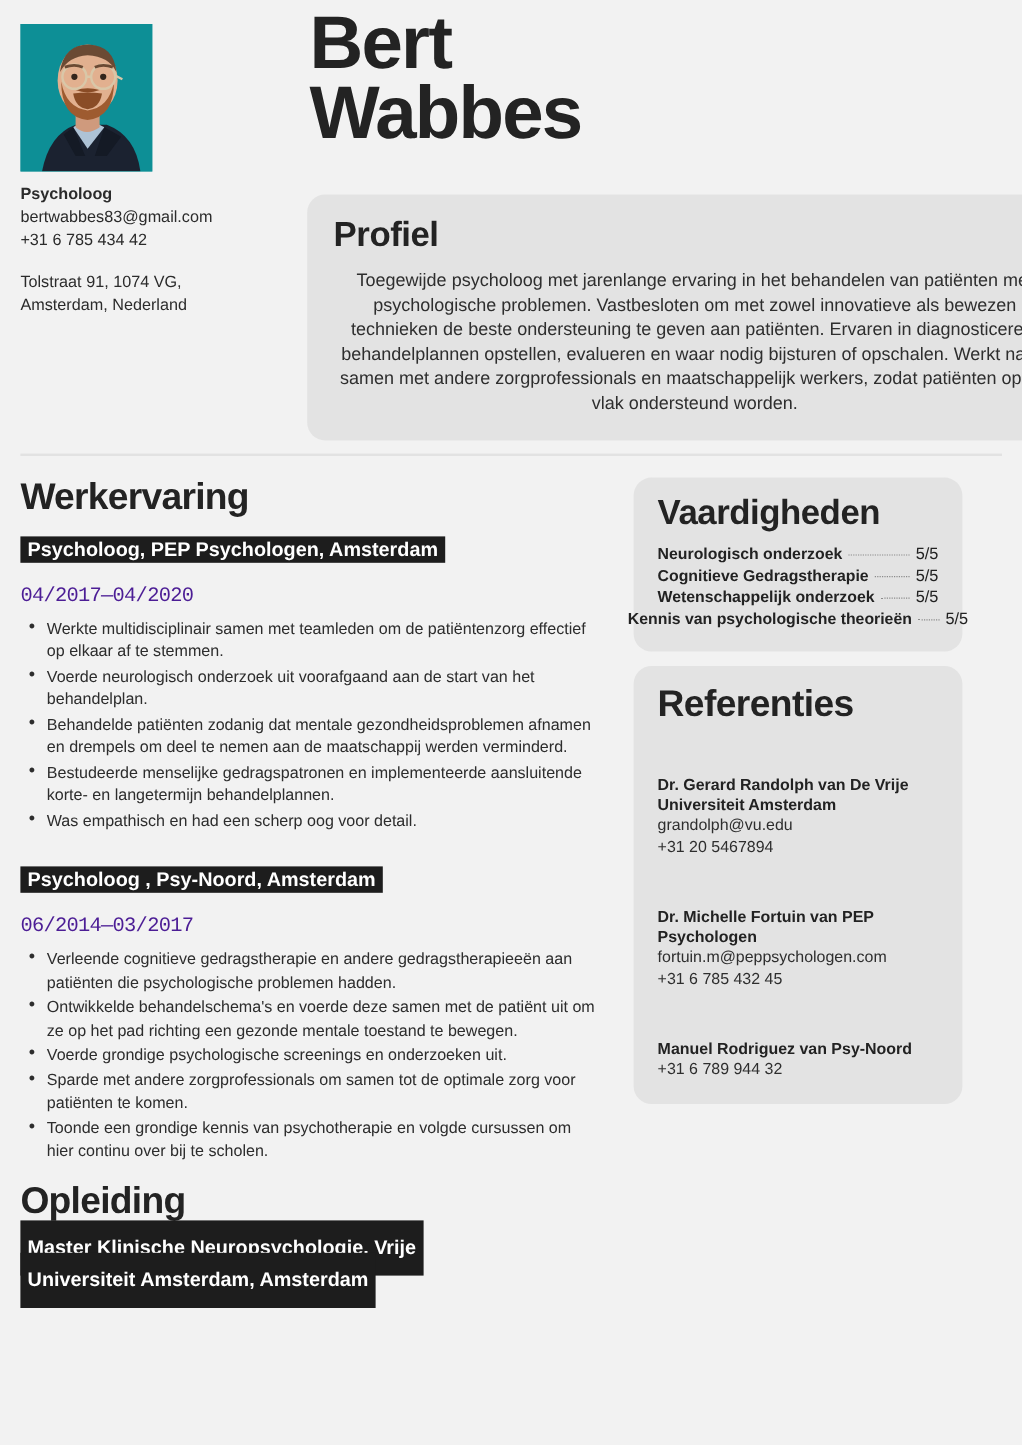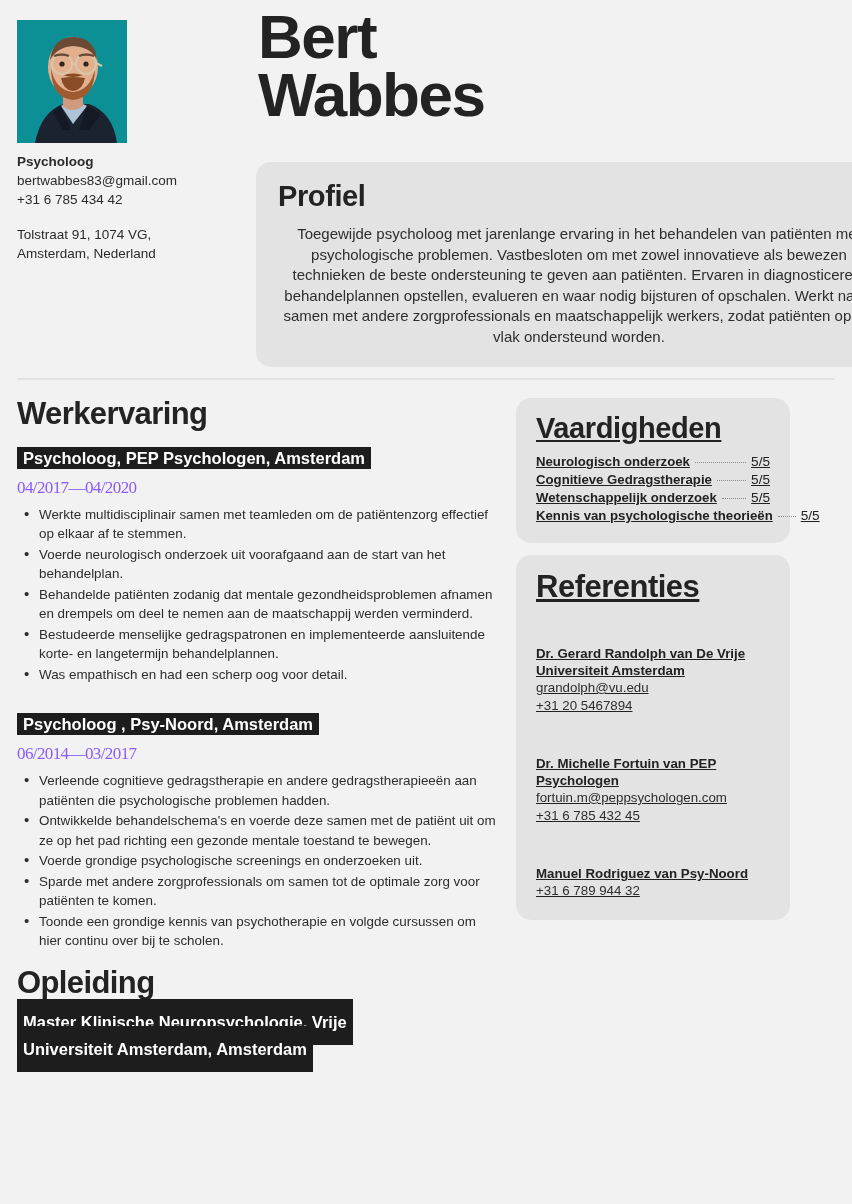--- a/index.html
+++ b/index.html
@@ -117,25 +117,25 @@
     font-size: 16.5px;
     font-weight: bold;
     line-height: 26px;
     padding: 2px 6px;
     box-decoration-break: clone;
     -webkit-box-decoration-break: clone;
   }
   .job-head-wrap { line-height: 28px; }
 
   .job-date {
-    font-family: Liberation Serif, serif;
+    font-family: Liberation Mono, monospace;
     font-size: 17px;
     letter-spacing: -0.6px;
-    color: #8b5cf6;
-    margin-top: 5px;
+    color: #4c1d95;
+    margin-top: 15px;
     margin-bottom: 7px;
   }
 
   ul.bullets {
     list-style: none;
     margin: 0; padding: 0;
   }
   ul.bullets li {
     position: relative;
     padding-left: 22px;
@@ -161,42 +161,42 @@
     background: #1d1d1d;
     color: #ffffff;
     font-size: 16.5px;
     font-weight: bold;
     padding: 14px 6px;
   }
 
   
   .right-col {
     position: absolute;
-    left: 516px; top: 398px;
+    left: 528px; top: 398px;
     width: 274px;
-    text-decoration: underline;
   }
 
   .skills-card {
     padding: 14px 20px 18px 20px;
   }
   .skills-card h2 {
     font-size: 29px;
     font-weight: bold;
     letter-spacing: -0.4px;
     color: #232323;
     margin-bottom: 8px;
   }
   .skill-row {
     display: flex;
     align-items: baseline;
     font-size: 13.2px;
     font-weight: bold;
     color: #222;
     line-height: 18px;
+    justify-content: center;
   }
   .skill-row .sname { white-space: nowrap; }
   .skill-row .dots {
     flex: 1 1 auto;
     margin: 0 5px;
     border-bottom: 1.5px dotted #8b8b8b;
     position: relative;
     top: -3px;
     min-width: 18px;
   }

